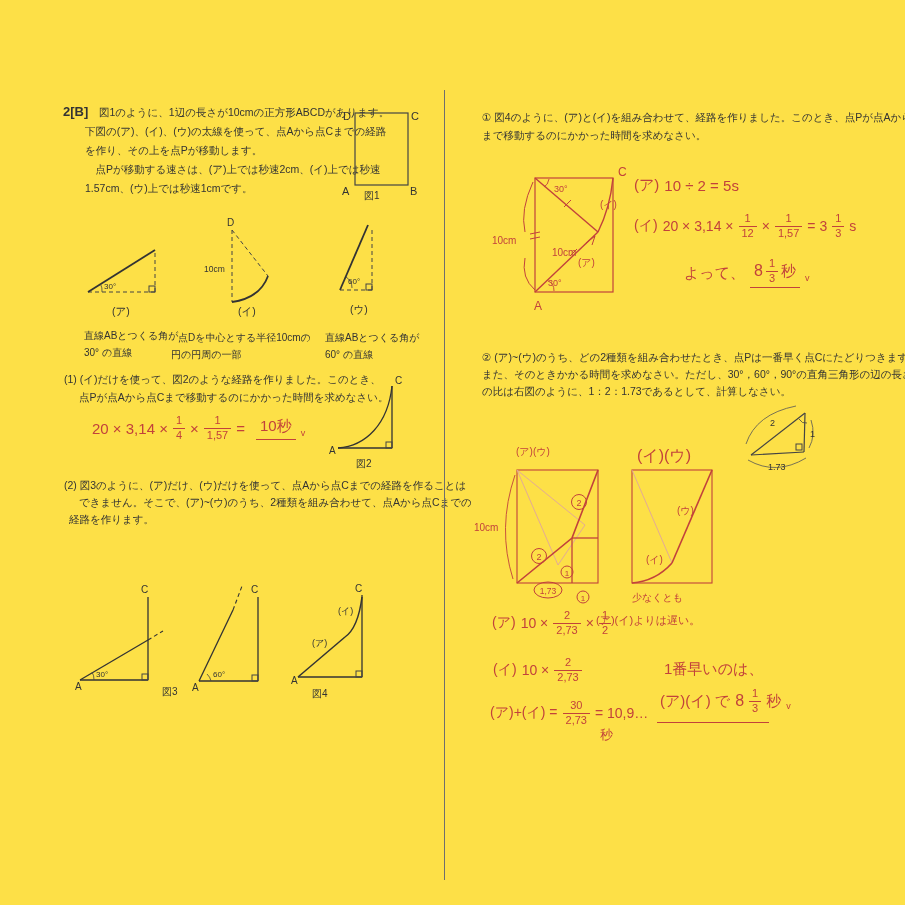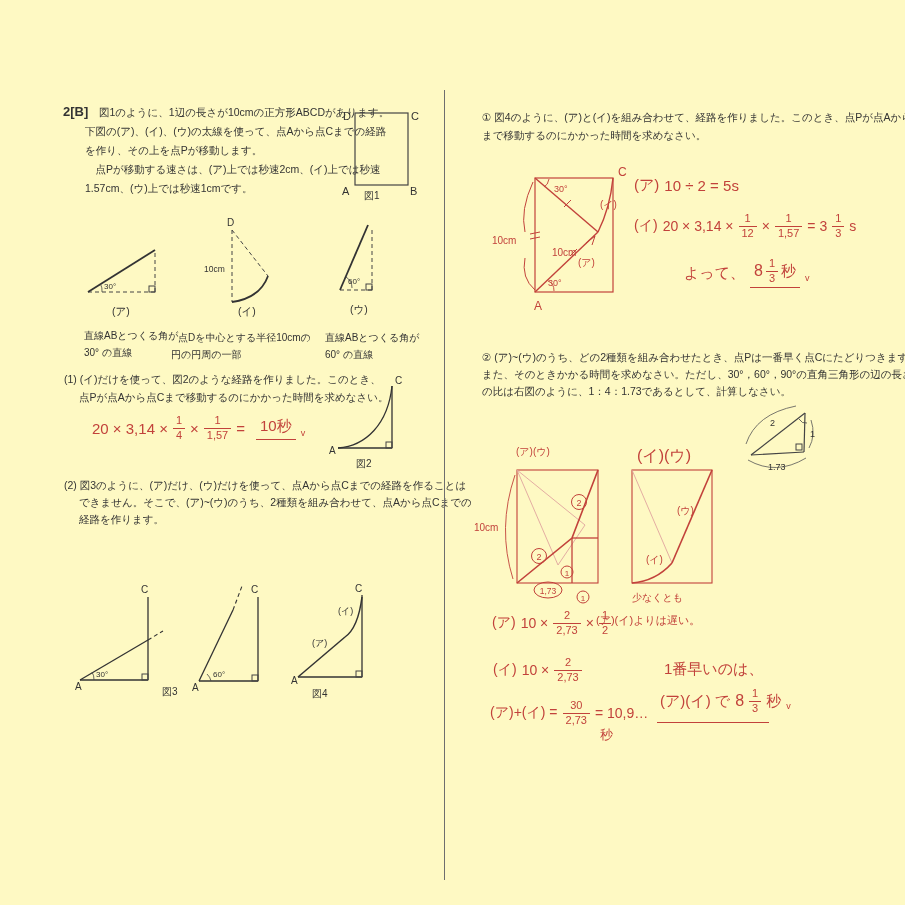--- a/index.html
+++ b/index.html
@@ -1,18 +1,18 @@
 <!DOCTYPE html>
 <html><head>
 <meta charset="utf-8">
 <style>
   *{margin:0;padding:0;box-sizing:border-box}
   html,body{background:#ffffff}
   body{font-family:"Liberation Sans","DejaVu Sans",sans-serif}
-  .canvas{position:relative;width:905px;height:905px;background:#fef9c3;overflow:hidden;color:#333}
+  .canvas{position:relative;width:905px;height:905px;background:#fde047;overflow:hidden;color:#333}
   .t{position:absolute;white-space:nowrap;font-size:10.5px;color:#333;line-height:1.25}
   .cap{font-size:10px}
   .b{font-weight:700}
   .hw{color:#c2423b}
   .eq{position:absolute;display:flex;align-items:center;gap:5px;color:#c2423b;font-size:14px;white-space:nowrap}
   .frac{display:inline-flex;flex-direction:column;align-items:center;line-height:1.05;font-size:11px}
   .frac .fn{padding:0 3px 1px}
   .frac .fd{border-top:1.4px solid currentColor;padding:1px 3px 0}
   .u{display:inline-flex;align-items:center;gap:3px;border-bottom:1.6px solid currentColor;padding:0 4px 3px}
   .ck{font-size:9px;transform:translateY(5px)}
@@ -104,21 +104,21 @@
       <path d="M64,76 V14" stroke="#333" stroke-width="1.3" fill="none"></path>
       <path d="M10,76 C38,74 60,52 64,14" stroke="#333" stroke-width="1.3" fill="none"></path>
       <rect x="58" y="70" width="6" height="6" fill="none" stroke="#444" stroke-width="1"></rect>
       <text x="1" y="82" font-size="10" fill="#333">A</text>
       <text x="67" y="12" font-size="10" fill="#333">C</text>
     </svg>
     <div class="t cap" style="left:356px;top:458px">図2</div>
 
     <div class="t" style="left:64px;top:479px">(2) 図3のように、(ア)だけ、(ウ)だけを使って、点Aから点Cまでの経路を作ることは</div>
     <div class="t" style="left:79px;top:496px">できません。そこで、(ア)~(ウ)のうち、2種類を組み合わせて、点Aから点Cまでの</div>
-    <div class="t" style="left:79px;top:513px">経路を作ります。</div>
+    <div class="t" style="left:69px;top:513px">経路を作ります。</div>
 
     <svg style="left:75px;top:583px" width="200" height="112" viewBox="0 0 200 112">
       <path d="M5,97 H73" stroke="#333" stroke-width="1.3" fill="none"></path>
       <path d="M73,97 V14" stroke="#333" stroke-width="1.3" fill="none"></path>
       <path d="M5,97 L73,57" stroke="#333" stroke-width="1.3" fill="none"></path>
       <path d="M73,57 L88,48" stroke="#333" stroke-width="1.1" stroke-dasharray="4 3" fill="none"></path>
       <rect x="67" y="91" width="6" height="6" fill="none" stroke="#444" stroke-width="1"></rect>
       <path d="M19,97 a14,14 0 0 0 -2,-8" stroke="#444" stroke-width="0.8" fill="none"></path>
       <text x="21" y="94" font-size="8" fill="#333">30°</text>
       <text x="0" y="107" font-size="10" fill="#333">A</text>
@@ -210,21 +210,21 @@
             <span class="fn">1</span>
             <span class="fd">3</span>
           </span>
         <span>秒</span>
       </span>
       <span class="ck">v</span>
     </div>
 
     <div class="t" style="left:482px;top:351px">② (ア)~(ウ)のうち、どの2種類を組み合わせたとき、点Pは一番早く点Cにたどりつきますか。</div>
     <div class="t" style="left:482px;top:368px">また、そのときかかる時間を求めなさい。ただし、30°，60°，90°の直角三角形の辺の長さ</div>
-    <div class="t" style="left:482px;top:385px">の比は右図のように、1：4：1.73であるとして、計算しなさい。</div>
+    <div class="t" style="left:482px;top:385px">の比は右図のように、1：2：1.73であるとして、計算しなさい。</div>
 
     <svg style="left:738px;top:400px" width="125" height="80" viewBox="0 0 125 80">
       <path d="M13,55 L67,13" stroke="#444" stroke-width="1.2" fill="none"></path>
       <path d="M67,13 L66,52" stroke="#444" stroke-width="1.2" fill="none"></path>
       <path d="M13,55 L66,52" stroke="#444" stroke-width="1.2" fill="none"></path>
       <rect x="58" y="44" width="6" height="6" fill="none" stroke="#444" stroke-width="1"></rect>
       <path d="M61,19 q3,5 8,4" stroke="#444" stroke-width="0.8" fill="none"></path>
       <path d="M58,6 Q18,14 8,44" stroke="#555" stroke-width="0.8" fill="none"></path>
       <path d="M10,60 Q38,76 68,58" stroke="#555" stroke-width="0.8" fill="none"></path>
       <path d="M73,20 Q78,35 71,48" stroke="#555" stroke-width="0.8" fill="none"></path>

